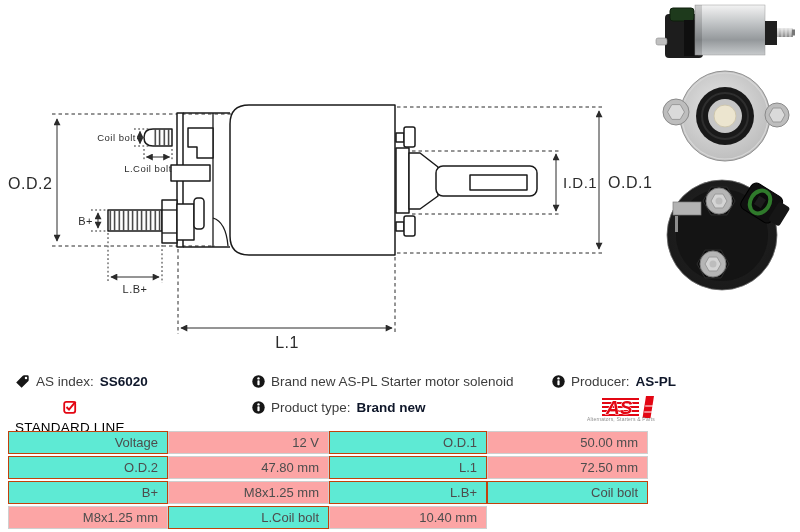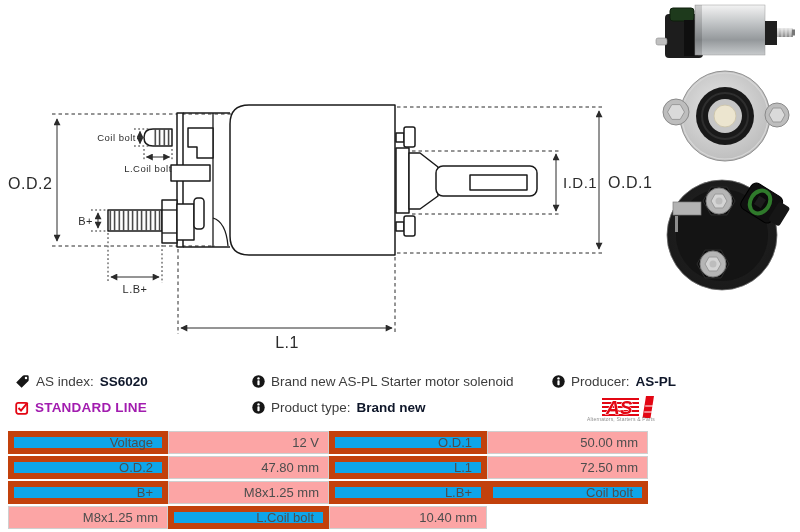--- a/index.html
+++ b/index.html
@@ -18,39 +18,39 @@
   .dot   { stroke-dasharray:1.8 2.4; }
   .dtxt  { fill:#2b2b2b; letter-spacing:0.5px; }
 
   
   .photos { position:absolute; left:640px; top:0; }
 
   
   .info-row { position:absolute; display:flex; align-items:center; gap:6px;
               font-size:13.5px; color:#3d3d3d; white-space:nowrap; }
   .info-row .strong { font-weight:bold; color:#0f172a; }
-  .info-row.red-line { color:#a21caf; font-weight:bold; letter-spacing:0.2px; }
+  .info-row.red-line { color:#000000; font-weight:normal; letter-spacing:0.2px;flex-direction:column; }
   .icn { flex:0 0 auto; display:inline-block; }
 
   
   .as-logo { position:absolute; left:600px; top:395px; }
   .as-logo-caption { position:absolute; left:583px; top:416px; width:76px;
     text-align:center; font-size:5px; color:#8d8d8d; letter-spacing:0.2px; }
 
   
   .spec {
     position:absolute; left:8px; top:431px;
     display:grid; grid-template-columns:160px 161px 158px 161px;
     grid-auto-rows:23px; row-gap:2px;
   }
   .cell {
     box-sizing:border-box; display:flex; align-items:center; justify-content:flex-end;
     padding-right:9px; font-size:13px; color:#4d4d4d;
   }
-  .cell.lbl { background:#0ea5e9; border:6px solid #c2410c; }
+  .cell.lbl { background:#5eead4; border:1px solid #c2410c; }
   .cell.val { background:#fca5a5; border:1px solid #cfcfcf; }
 </style>
 </head>
 <body>
 
 <div class="page">
 
   <svg class="drawing" width="660" height="366" viewBox="0 0 660 366">
     <defs>
       <pattern id="hatch" width="4.5" height="80" patternUnits="userSpaceOnUse">

